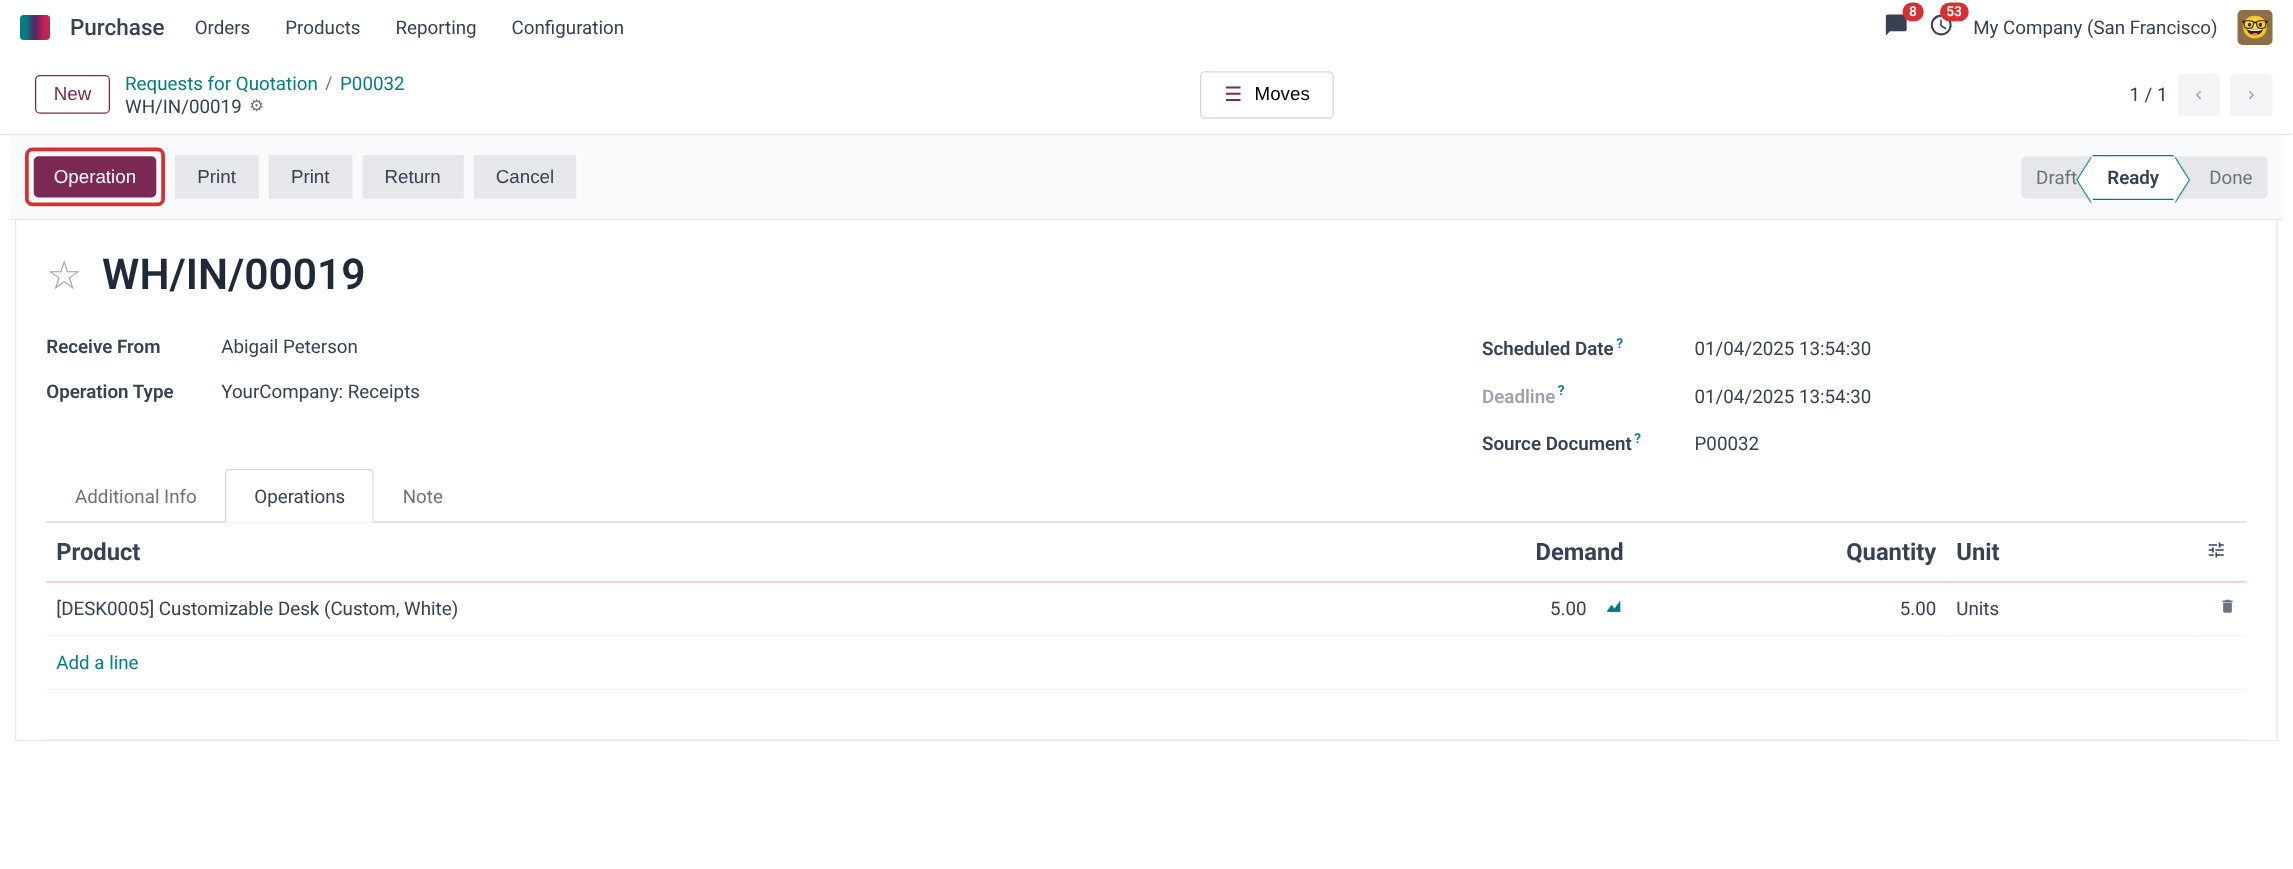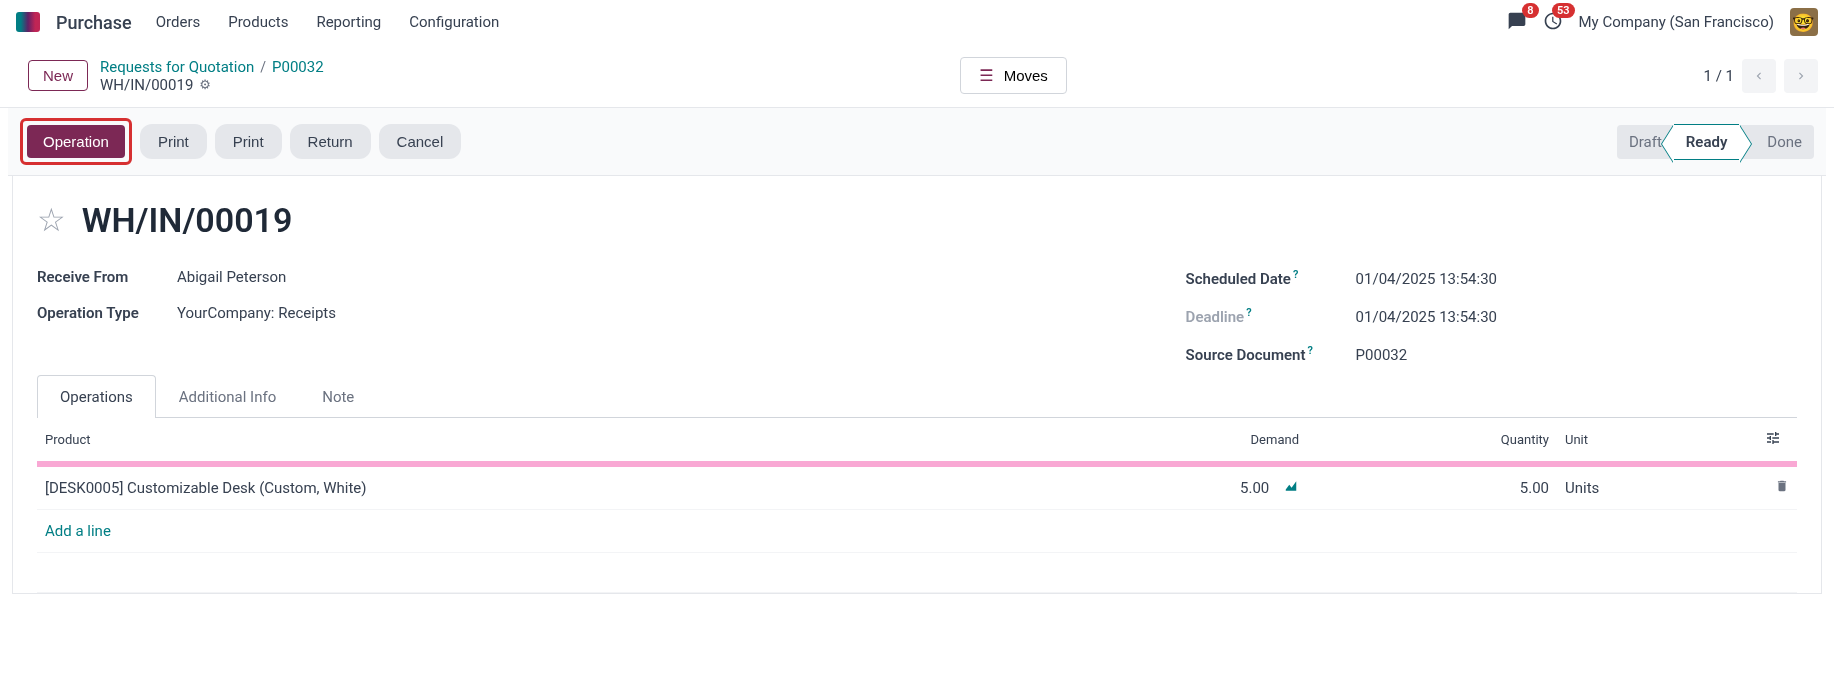--- a/index.html
+++ b/index.html
@@ -27,21 +27,21 @@
 .moves-btn { margin-left: auto; margin-right: auto; border: 1px solid #d1d5db; background: #fff; padding: 8px 18px; border-radius: 4px; display: flex; align-items: center; gap: 10px; cursor: pointer; font-size: 15px; }
 .moves-icon { color: #7c2855; font-size: 16px; }
 
 .pager { display: flex; align-items: center; gap: 8px; }
 .pager-text { font-size: 15px; color: #374151; }
 .pager-btn { width: 34px; height: 34px; border: none; background: #f3f4f6; border-radius: 4px; display: flex; align-items: center; justify-content: center; cursor: pointer; color: #9ca3af; }
 
 .action-bar { display: flex; align-items: center; padding: 10px 12px; background: #f9fafb; border-bottom: 1px solid #e5e7eb; margin: 0 8px; position: relative; }
 .validate-wrap { border: 3px solid #d63031; border-radius: 6px; padding: 4px; margin-right: 8px; }
 .btn-primary { background: #7c2855; color: #fff; border: none; padding: 8px 16px; border-radius: 4px; font-size: 15px; cursor: pointer; }
-.btn-secondary { background: #e5e7eb; color: #374151; border: none; padding: 9px 18px; border-radius: 12px; font-size: 15px; cursor: pointer; margin-right: 8px; }
+.btn-secondary { background: #e5e7eb; color: #374151; border: none; padding: 9px 18px; border-radius: 0; font-size: 15px; cursor: pointer; margin-right: 8px; }
 
 .status-bar { margin-left: auto; display: flex; align-items: center; }
 .status-step { padding: 8px 12px; background: #e5e7eb; color: #6b7280; font-size: 15px; position: relative; }
 .status-step.active { background: #fff; color: #374151; font-weight: 600; border-top: 1px solid #017e84; border-bottom: 1px solid #017e84; }
 .status-step.active::before, .status-step.active::after { content: ""; position: absolute; top: 0; width: 0; height: 0; border-top: 19px solid transparent; border-bottom: 19px solid transparent; }
 .status-step.active::before { left: -12px; border-right: 12px solid #fff; filter: drop-shadow(-1px 0 0 #017e84); }
 .status-step.active::after { right: -12px; border-left: 12px solid #fff; filter: drop-shadow(1px 0 0 #017e84); z-index: 1; }
 .status-step:first-child { border-radius: 4px 0 0 4px; }
 .status-step:last-child { border-radius: 0 4px 4px 0; padding-left: 28px; }
 
@@ -57,21 +57,21 @@
 .field-label.muted { color: #9ca3af; }
 .field-value { color: #374151; font-size: 15px; }
 .help-q { color: #017e84; font-size: 11px; vertical-align: super; margin-left: 2px; }
 .fields-col.right .field-label { width: 170px; }
 
 .tabs { display: flex; border-bottom: 1px solid #d1d5db; margin-top: 10px; }
 .tab { padding: 12px 22px; border: 1px solid transparent; border-bottom: none; cursor: pointer; font-size: 15px; color: #6b7280; position: relative; top: 1px; }
 .tab.active { border-color: #d1d5db; background: #fff; color: #374151; border-radius: 4px 4px 0 0; }
 
 .table { width: 100%; border-collapse: collapse; }
-.table th { text-align: left; padding: 12px 8px; font-weight: 400; font-size: 13px; border-bottom: 6px solid #f9a8d4; }
+.table th { text-align: left; padding: 12px 8px; font-weight: 700; font-size: 19px; border-bottom: 1px solid #f9a8d4; }
 .table th.right, .table td.right { text-align: right; }
 .table td { padding: 12px 8px; font-size: 15px; border-bottom: 1px solid #f3f4f6; }
 .add-line { color: #017e84; cursor: pointer; }
 .th-settings { width: 40px; text-align: right; }
 .row-delete { width: 40px; text-align: right; color: #6b7280; cursor: pointer; }
 .chart-icon { color: #017e84; margin-left: 10px; cursor: pointer; }
 </style>
 </head>
 <body>
 
@@ -182,22 +182,22 @@
         <span class="field-value">01/04/2025 13:54:30</span>
       </div>
       <div class="field-row">
         <span class="field-label"><span>Source Document</span><span class="help-q">?</span></span>
         <span class="field-value">P00032</span>
       </div>
     </div>
   </div>
 
   <div class="tabs">
+    <div class="tab">Additional Info</div>
     <div class="tab active">Operations</div>
-    <div class="tab">Additional Info</div>
     <div class="tab">Note</div>
   </div>
 
   <table class="table">
     <thead>
       <tr>
         <th>Product</th>
         <th class="right">Demand</th>
         <th class="right" style="width:250px;">Quantity</th>
         <th style="width:200px;">Unit</th>

